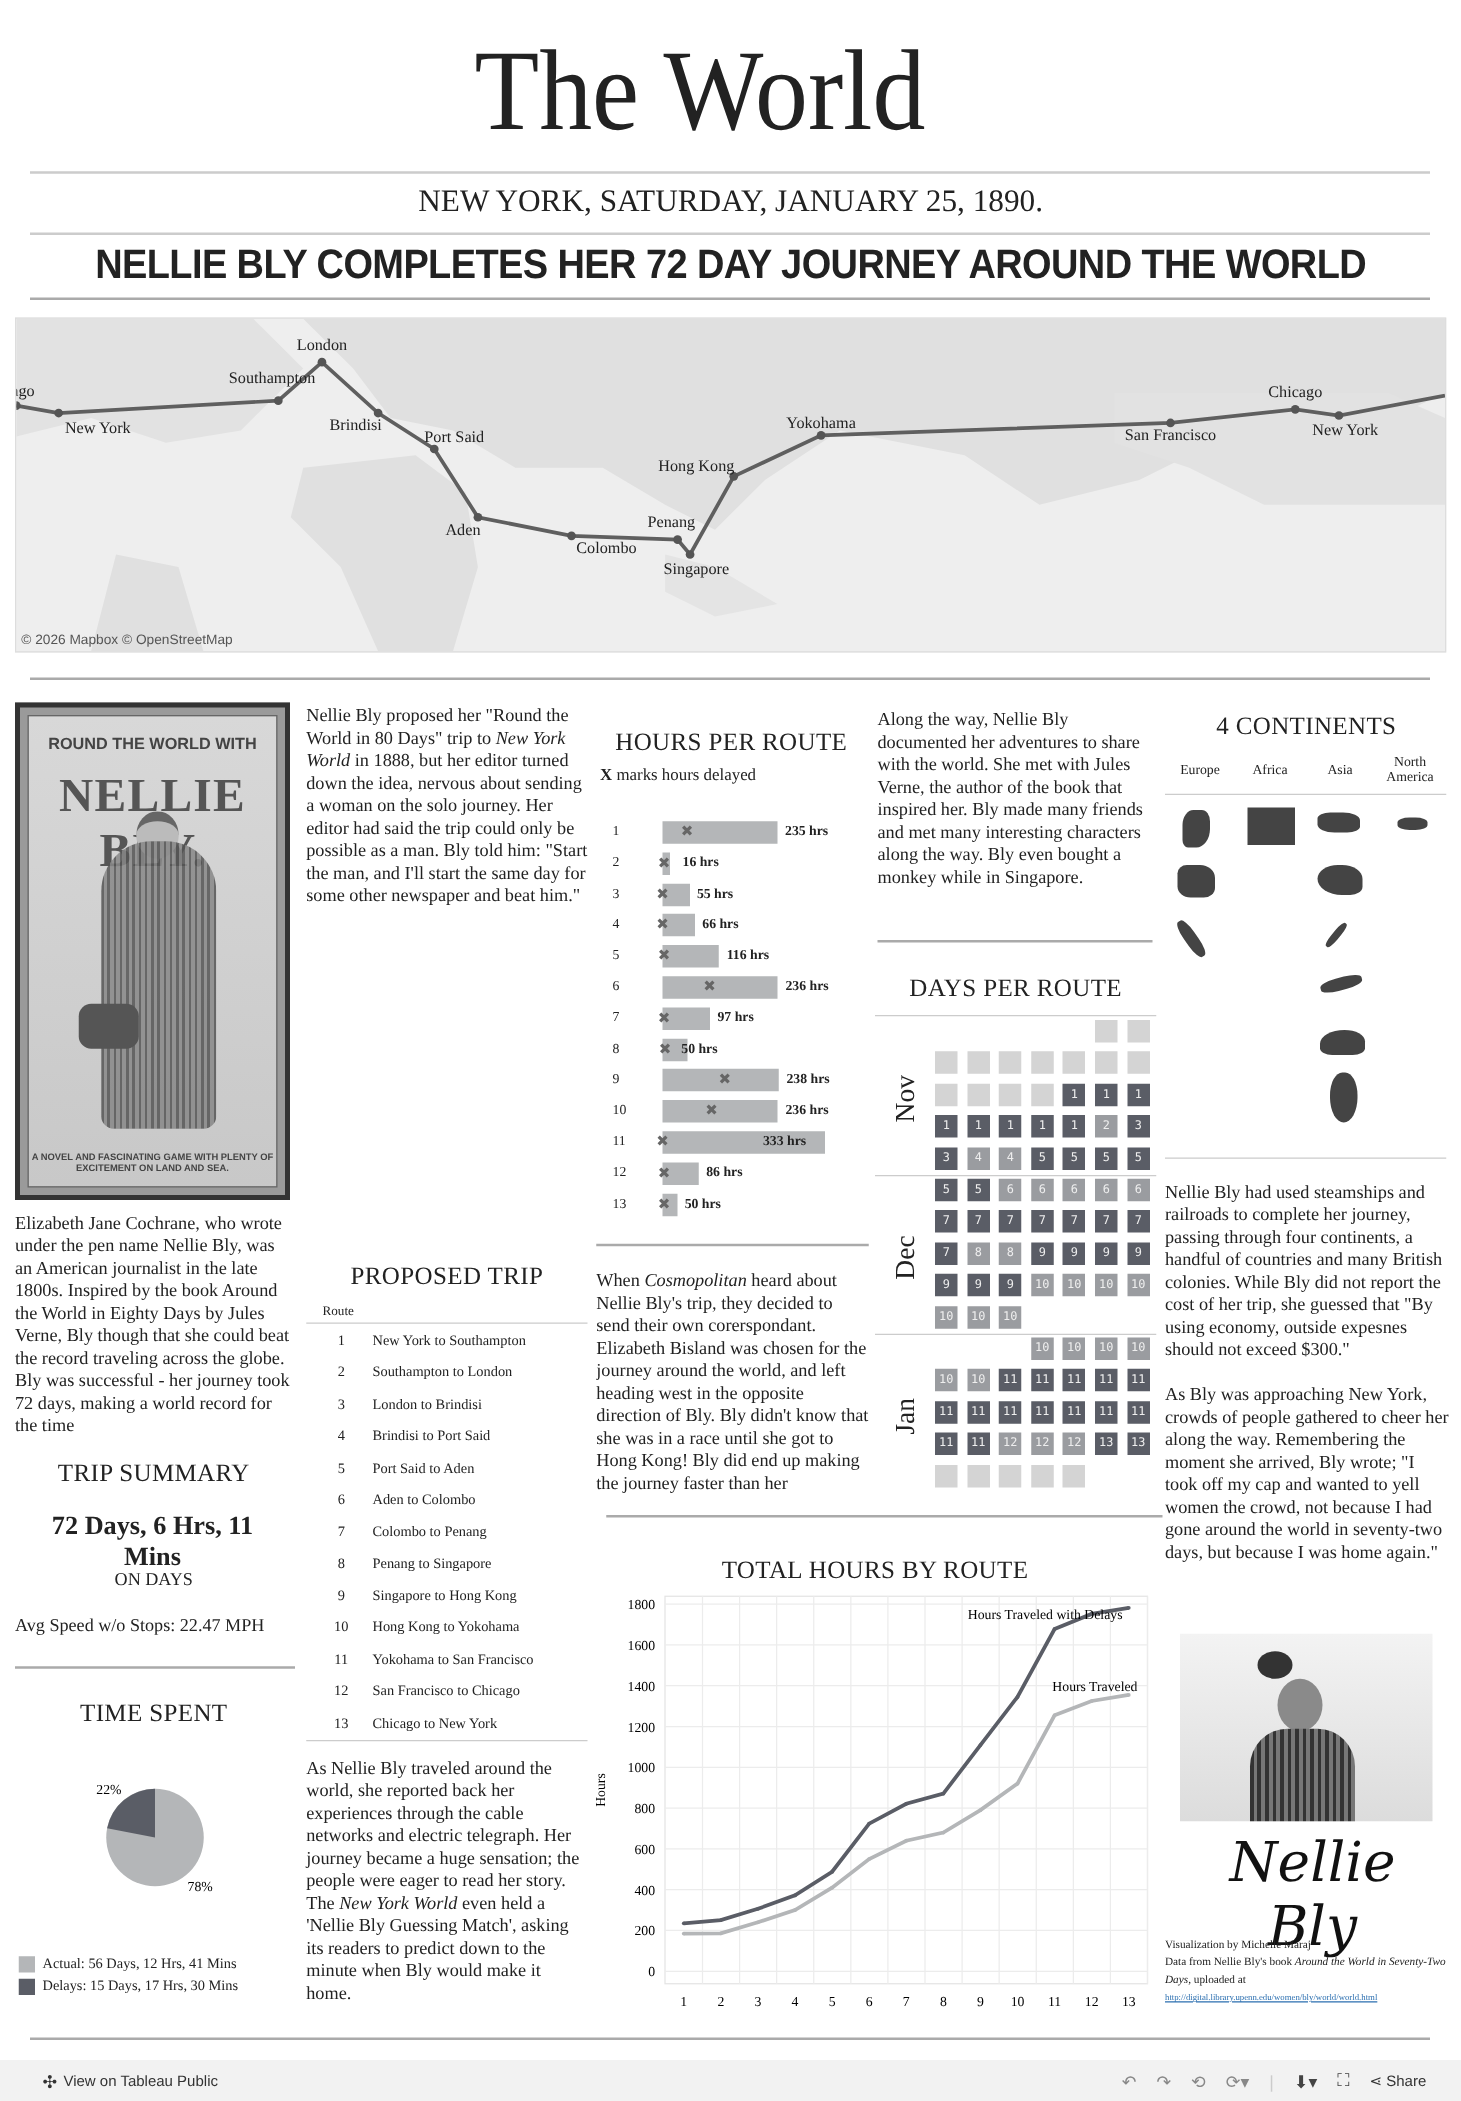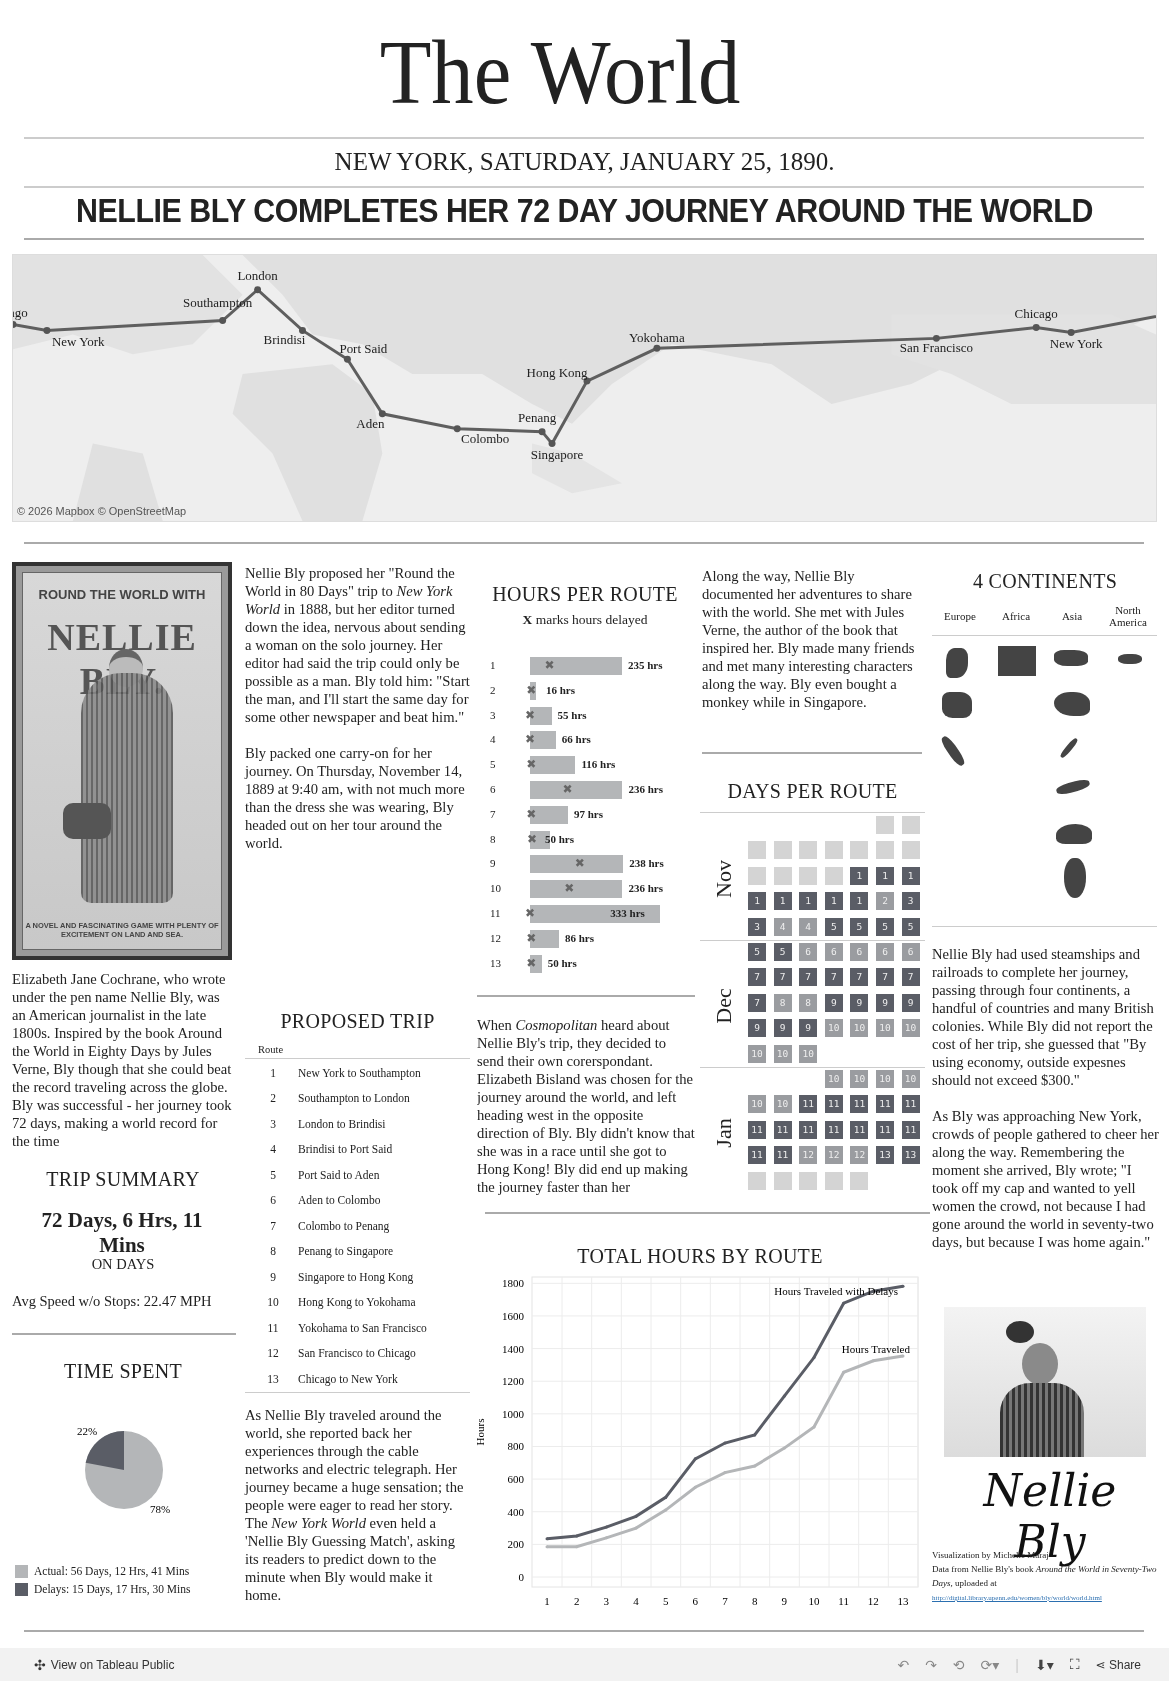--- a/index.html
+++ b/index.html
@@ -129,21 +129,20 @@
       <span>Actual: 56 Days, 12 Hrs, 41 Mins</span>
     </div>
   <div style="display:flex;align-items:center">
       <span style="display:inline-block;width:13px;height:13px;background:#5a5d66;margin-right:6px"></span>
       <span>Delays: 15 Days, 17 Hrs, 30 Mins</span>
     </div>
 </div>
 
 <div class="abs para" style="left:245px;top:564px;width:225px">
   <p><span>Nellie Bly proposed her "Round the World in 80 Days" trip to </span><i>New York World</i><span> in 1888, but her editor turned down the idea, nervous about sending a woman on the solo journey. Her editor had said the trip could only be possible as a man. Bly told him: "Start the man, and I'll start the same day for some other newspaper and beat him."</span></p>
-  <p>Bly packed one carry-on for her journey. On Thursday, November 14, 1889 at 9:40 am, with not much more than the dress she was wearing, Bly headed out on her tour around the world.</p>
 </div>
 <div class="abs sect-title" style="left:245px;top:1010px;width:225px">PROPOSED TRIP</div>
 <div class="abs" style="left:258px;top:1044px;font-size:10.5px">Route</div>
 <div class="rule" style="left:245px;top:1058px;width:225px;height:1px"></div>
 <div class="abs route-table" id="route-table" style="left:248px;top:1060px;width:222px">
     <div class="route-row">
       <span class="n">1</span>
       <span>New York to Southampton</span>
     </div>
     <div class="route-row">
@@ -192,21 +191,21 @@
     </div>
     <div class="route-row">
       <span class="n">13</span>
       <span>Chicago to New York</span>
     </div>
   </div>
 <div class="rule" style="left:245px;top:1392px;width:225px;height:1px"></div>
 <div class="abs para" style="left:245px;top:1406px;width:225px"><span>As Nellie Bly traveled around the world, she reported back her experiences through the cable networks and electric telegraph. Her journey became a huge sensation; the people were eager to read her story. The </span><i>New York World</i><span> even held a 'Nellie Bly Guessing Match', asking its readers to predict down to the minute when Bly would make it home.</span></div>
 
 <div class="abs sect-title" style="left:480px;top:583px;width:210px">HOURS PER ROUTE</div>
-<div class="abs" style="left:480px;top:612px;width:210px;text-align:center;font-size:13.5px"><b>X</b><span> marks hours delayed</span></div>
+<div class="abs" style="left:480px;top:612px;width:210px;text-align:left;font-size:13.5px"><b>X</b><span> marks hours delayed</span></div>
 <div class="abs bars" id="hours-bars" style="left:490px;top:657px;width:200px;height:320px">
     <div style="position: absolute; left: 0px; top: 2px; font-size: 11px;">1</div>
     <div style="position: absolute; left: 40px; top: 0px; width: 92px; height: 18px; background: rgb(180, 182, 184);"></div>
     <div style="position: absolute; left: 54.5745px; top: 1px; font-size: 12px; color: rgb(102, 102, 102);">✖</div>
     <div class="barlbl" style="left: 138px; top: 2px;">235 hrs</div>
     <div style="position: absolute; left: 0px; top: 26.8px; font-size: 11px;">2</div>
     <div style="position: absolute; left: 40px; top: 24.8px; width: 6.26383px; height: 18px; background: rgb(180, 182, 184);"></div>
     <div style="position: absolute; left: 36.1745px; top: 25.8px; font-size: 12px; color: rgb(102, 102, 102);">✖</div>
     <div class="barlbl" style="left: 56px; top: 26.8px;">16 hrs</div>
     <div style="position: absolute; left: 0px; top: 51.6px; font-size: 11px;">3</div>

